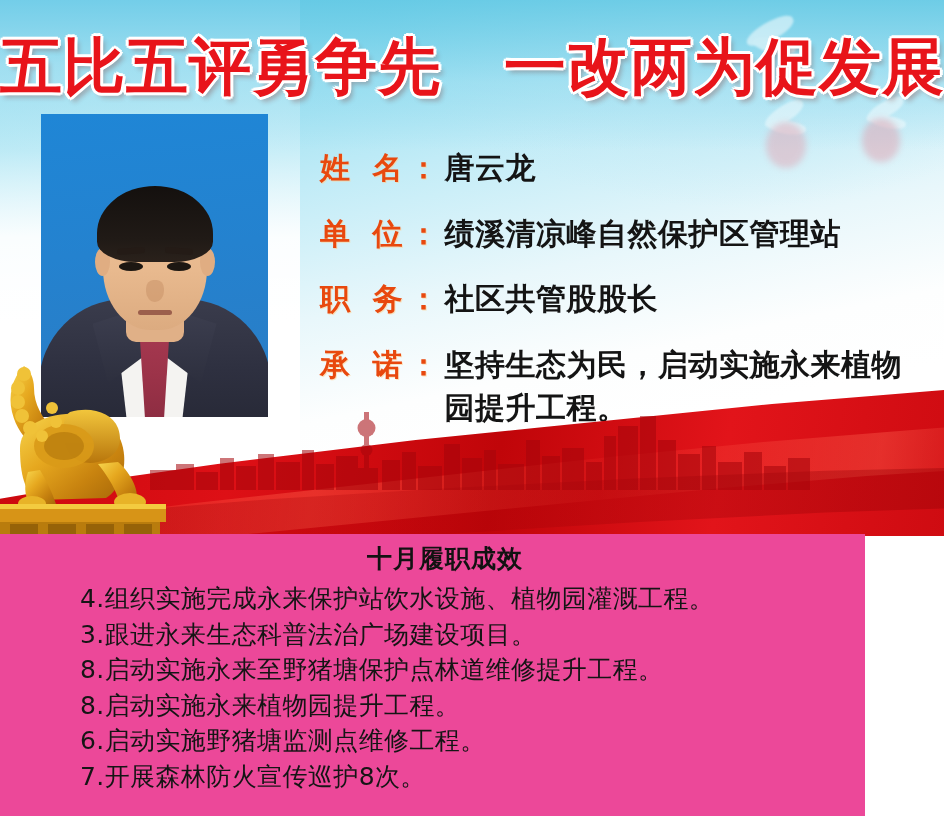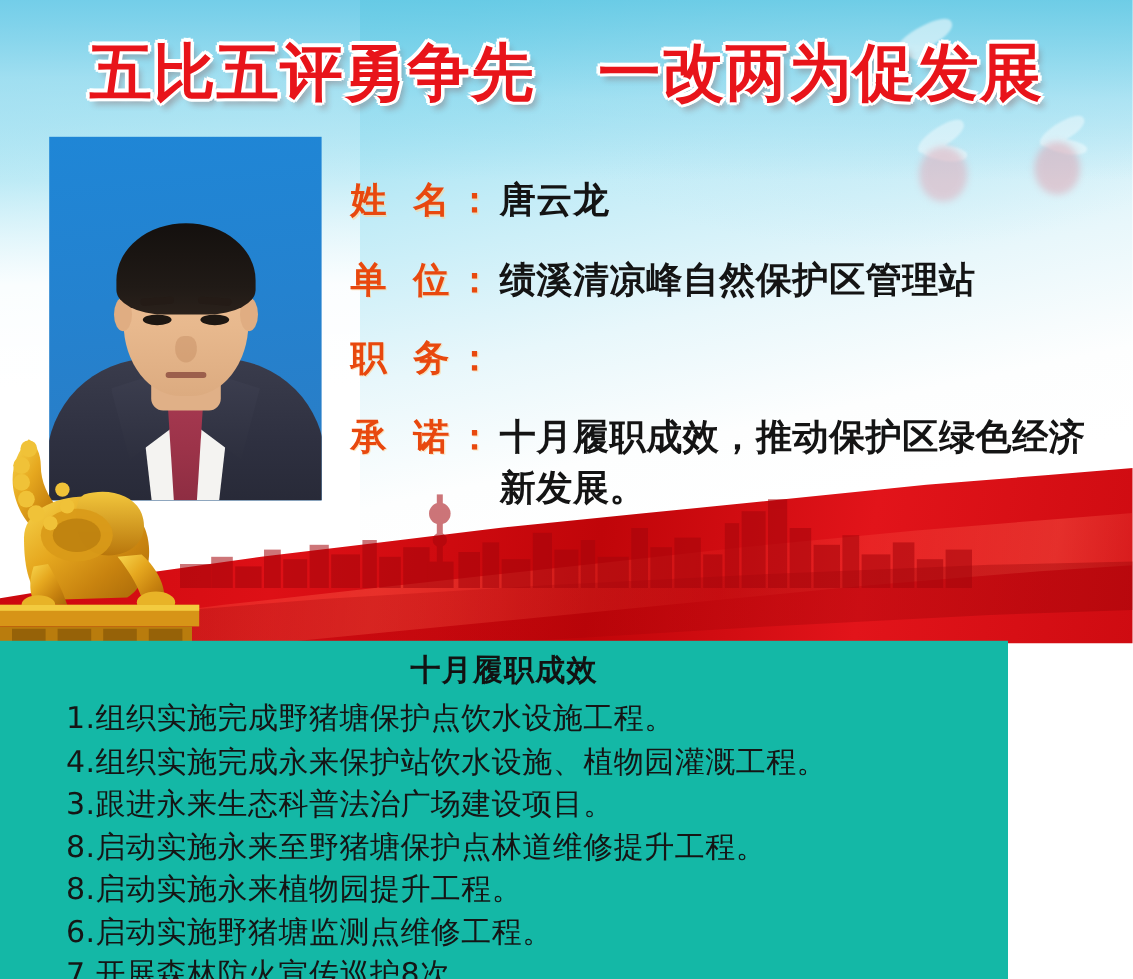--- a/index.html
+++ b/index.html
@@ -64,21 +64,21 @@
     opacity: 0.5;
   }
 
   
   .title {
     position: absolute;
     left: 0; top: 34px;
     width: 944px;
     text-align: center;
     font-family: "DejaVu Sans", "Liberation Sans", sans-serif;
-    font-size: 52px;
+    font-size: 62px;
     font-weight: bold;
     letter-spacing: 1px;
     color: #e8141a;
     white-space: pre;
     text-shadow:
       -2px -2px 0 #ffffff,  2px -2px 0 #ffffff,
       -2px  2px 0 #ffffff,  2px  2px 0 #ffffff,
       -3px  0   0 #ffffff,  3px  0   0 #ffffff,
        0   -3px 0 #ffffff,  0    3px 0 #ffffff,
        4px  5px 5px rgba(120,30,20,0.30);
@@ -197,20 +197,21 @@
   
   .info {
     position: absolute;
     left: 292px; top: 146px;
     width: 636px;
   }
   .info-row {
     display: flex;
     align-items: flex-start;
     margin-bottom: 22px;
+    margin-left: 28px;
   }
   .info-label {
     flex: 0 0 auto;
     font-size: 30px;
     font-weight: bold;
     color: #e8480e;
     letter-spacing: 6px;
     white-space: pre;
     line-height: 1.45;
     text-shadow: 1px 1px 0 rgba(255,210,150,0.6);
@@ -278,21 +279,22 @@
     position: absolute;
     left: -6px; top: 352px;
     width: 178px; height: 188px;
   }
 
   
   .achievements {
     position: absolute;
     left: 0; top: 534px;
     width: 840px; height: 282px;
-    background: #14b8a6;
+    background: #ec4899;
+    padding-left: 25px;
   }
   .ach-title {
     text-align: center;
     font-size: 25px;
     font-weight: bold;
     color: #121212;
     padding-top: 8px;
     letter-spacing: 1px;
   }
   .ach-list {
@@ -363,25 +365,26 @@
       <span class="info-value">唐云龙</span>
     </div>
 
     <div class="info-row">
       <span class="info-label">单 位：</span>
       <span class="info-value">绩溪清凉峰自然保护区管理站</span>
     </div>
 
     <div class="info-row">
       <span class="info-label">职 务：</span>
+      <span class="info-value">社区共管股股长</span>
     </div>
 
     <div class="info-row pledge">
       <span class="info-label">承 诺：</span>
-      <span class="info-value">十月履职成效，推动保护区绿色经济新发展。</span>
+      <span class="info-value">坚持生态为民，启动实施永来植物园提升工程。</span>
     </div>
 
   </div>
 
   <div class="red-band">
     <div class="fill"></div>
     <div class="wave-light"></div>
     <div class="wave-dark"></div>
     <svg class="skyline" viewBox="0 0 660 84" preserveAspectRatio="none">
       <g fill="#a5050b">
@@ -472,21 +475,20 @@
       <rect x="16" y="172" width="28" height="14"></rect>
       <rect x="54" y="172" width="28" height="14"></rect>
       <rect x="92" y="172" width="28" height="14"></rect>
       <rect x="130" y="172" width="28" height="14"></rect>
     </g>
   </svg>
 
   <div class="achievements">
     <div class="ach-title">十月履职成效</div>
     <ul class="ach-list">
-      <li class="ach-item">1.组织实施完成野猪塘保护点饮水设施工程。</li>
       <li class="ach-item">4.组织实施完成永来保护站饮水设施、植物园灌溉工程。</li>
       <li class="ach-item">3.跟进永来生态科普法治广场建设项目。</li>
       <li class="ach-item">8.启动实施永来至野猪塘保护点林道维修提升工程。</li>
       <li class="ach-item">8.启动实施永来植物园提升工程。</li>
       <li class="ach-item">6.启动实施野猪塘监测点维修工程。</li>
       <li class="ach-item">7.开展森林防火宣传巡护8次。</li>
     </ul>
   </div>
 
 </div>

